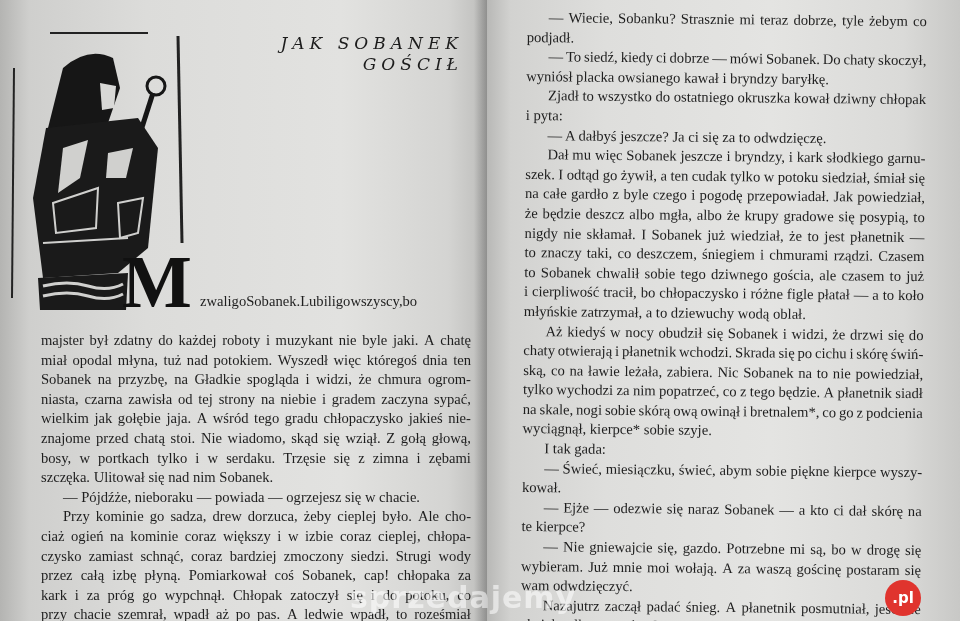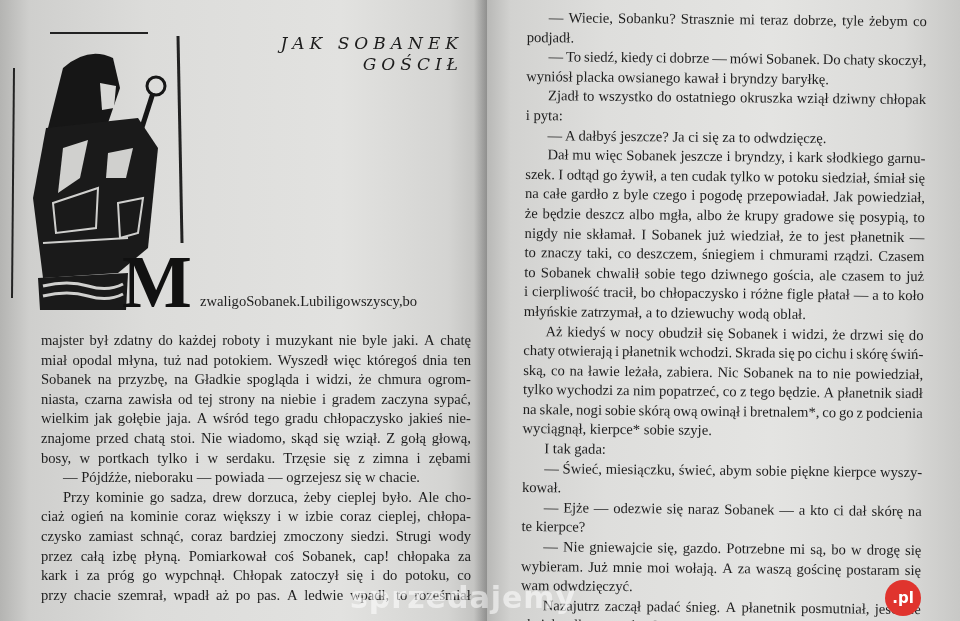--- a/index.html
+++ b/index.html
@@ -170,20 +170,21 @@
         <span>i</span>
         <span>w</span>
         <span>serdaku.</span>
         <span>Trzęsie</span>
         <span>się</span>
         <span>z</span>
         <span>zimna</span>
         <span>i</span>
         <span>zębami</span>
       </div>
+      <div class="line last" style="display: block;">szczęka. Ulitował się nad nim Sobanek.</div>
       <div class="line indent last" style="display: block;">— Pójdźże, nieboraku — powiada — ogrzejesz się w chacie.</div>
       <div class="line indent">
         <span>Przy</span>
         <span>kominie</span>
         <span>go</span>
         <span>sadza,</span>
         <span>drew</span>
         <span>dorzuca,</span>
         <span>żeby</span>
         <span>cieplej</span>
@@ -292,21 +293,21 @@
         <span>skoczył,</span>
       </div>
       <div class="line last" style="display: block;">wyniósł placka owsianego kawał i bryndzy baryłkę.</div>
       <div class="line indent">
         <span>Zjadł</span>
         <span>to</span>
         <span>wszystko</span>
         <span>do</span>
         <span>ostatniego</span>
         <span>okruszka</span>
-        <span>wziął</span>
+        <span>kował</span>
         <span>dziwny</span>
         <span>chłopak</span>
       </div>
       <div class="line last" style="display: block;">i pyta:</div>
       <div class="line indent last" style="display: block;">— A dałbyś jeszcze? Ja ci się za to odwdzięczę.</div>
       <div class="line indent">
         <span>Dał</span>
         <span>mu</span>
         <span>więc</span>
         <span>Sobanek</span>

